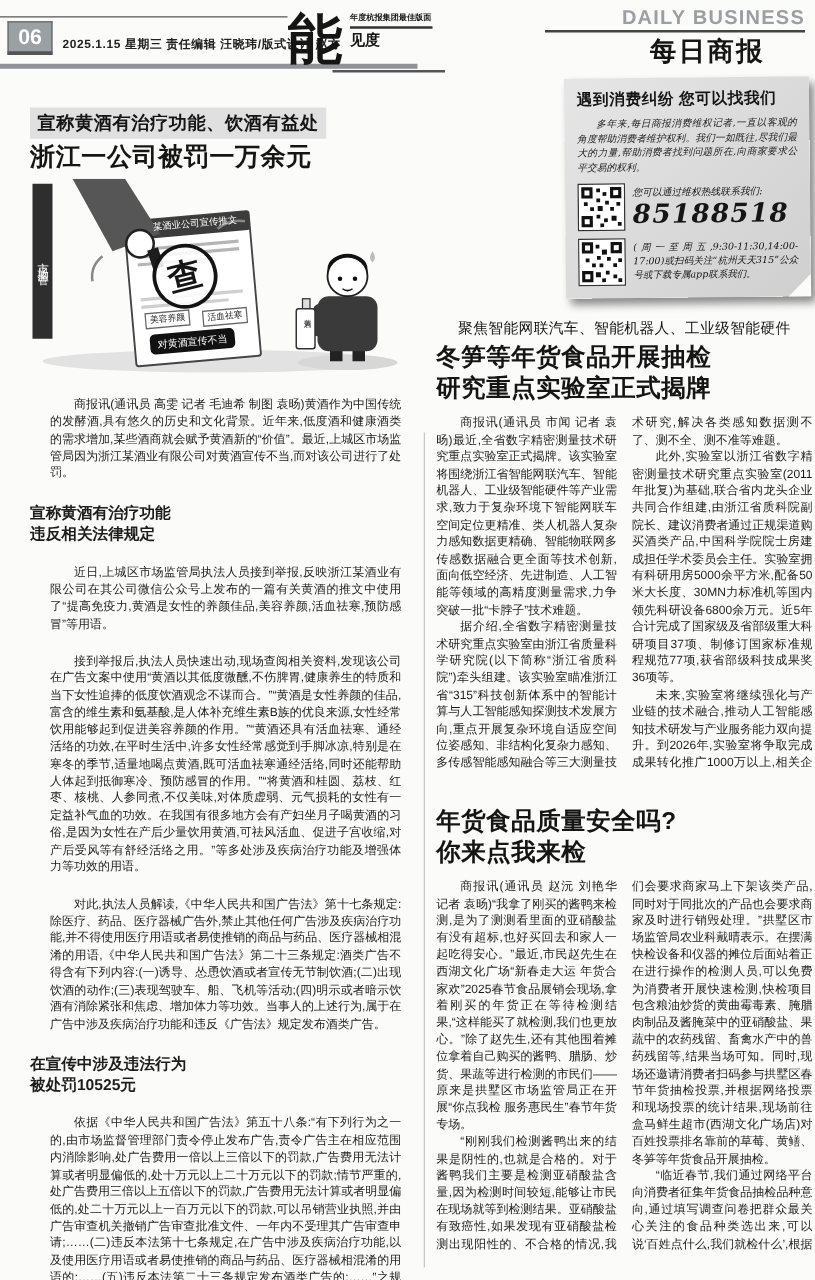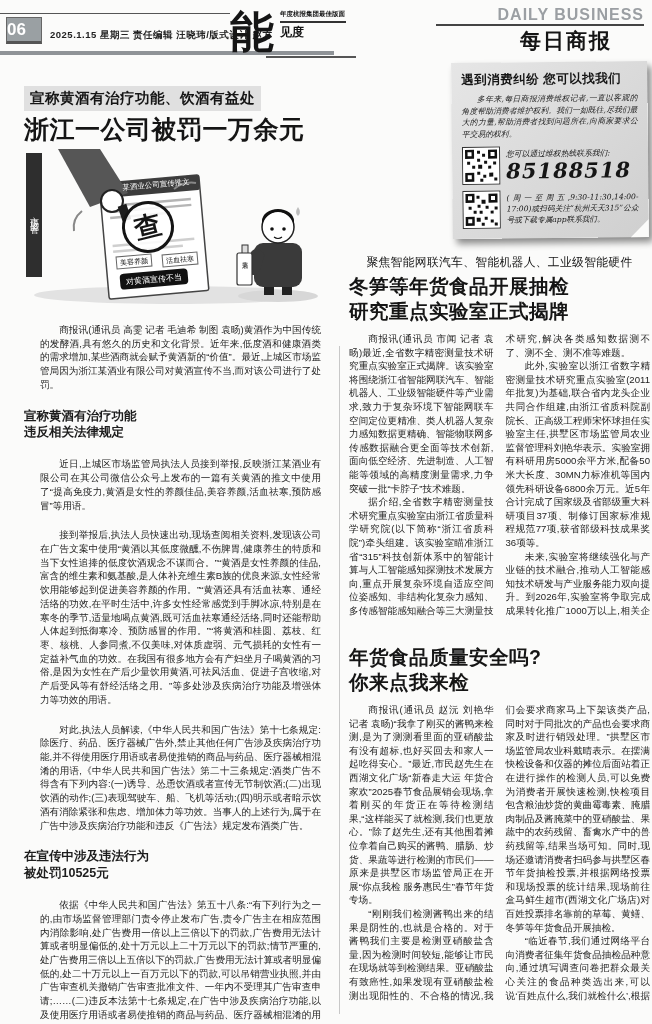--- a/index.html
+++ b/index.html
@@ -3,42 +3,42 @@
 <meta charset="utf-8">
 <style>
   html,body{margin:0;padding:0;background:#888;}
   .page{position:relative;width:652px;height:1024px;margin:0 auto;background:#fbfbfa;
         font-family:"Liberation Sans","DejaVu Sans",sans-serif;color:#151515;overflow:hidden;}
 
   
   .hdr{position:absolute;top:0;left:0;width:652px;height:60px;}
   .hdr-topline{position:absolute;top:13px;left:0;width:230px;height:1px;background:#555;}
   .pageno{position:absolute;top:17px;left:6px;width:34px;height:23px;background:#9aa0a3;
-          color:#fff;font-weight:bold;font-size:17px;text-align:left;line-height:23px;
+          color:#fff;font-weight:bold;font-size:17px;text-align:center;line-height:23px;
           border:1px solid #666;border-bottom:3px solid #555;}
   .dateline{position:absolute;top:29px;left:50px;font-size:9.5px;font-weight:bold;letter-spacing:.5px;color:#222;}
   .hdr-heavy{position:absolute;top:51px;left:0;width:334px;height:4px;background:#8f9397;}
   .logo{position:absolute;top:6px;left:230px;width:120px;height:54px;}
   .logo-char{position:absolute;left:0;top:2px;font-size:44px;font-weight:900;line-height:48px;
              font-family:"DejaVu Serif",serif;}
   .logo-note{position:absolute;left:50px;top:4px;font-size:6.5px;font-weight:bold;white-space:nowrap;}
   .logo-rule{position:absolute;left:50px;top:15px;width:66px;height:2px;background:#333;}
   .logo-sub{position:absolute;left:50px;top:18px;font-size:12px;font-weight:900;}
   .logo-rule2{position:absolute;left:36px;top:50px;width:90px;height:2px;background:#555;}
   .brand-en{position:absolute;top:6px;right:8px;font-size:16px;font-weight:bold;color:#9b9fa3;letter-spacing:1px;
             font-family:"Liberation Sans",sans-serif;}
   .brand-rule{position:absolute;top:24px;right:8px;width:208px;height:2px;background:#444;}
   .brand-cn{position:absolute;top:27px;right:40px;font-size:21px;font-weight:900;letter-spacing:2px;
             font-family:"DejaVu Serif",serif;}
 
   
   .left-col{position:absolute;left:24px;top:86px;width:313px;}
   .kicker1{display:inline-block;background:#e0e0e0;font-size:14.5px;font-weight:700;
            padding:3px 6px;letter-spacing:.5px;}
-  .head1{font-size:25px;font-weight:900;line-height:1.12;margin:4px 0 6px;letter-spacing:.5px;}
+  .head1{font-size:20px;font-weight:900;line-height:1.12;margin:4px 0 6px;letter-spacing:.5px;}
   .body-txt{font-size:9.6px;line-height:1.43;text-align:justify;color:#1d1d1d;}
   .body-txt p{margin:16px;text-indent:2em;}
   .subhead{font-size:12.5px;font-weight:bold;line-height:1.35;margin:7px 0 3px;}
   .vert-div{position:absolute;left:339px;top:346px;width:1px;height:668px;background:#c8c8c8;}
 
   
   .cartoon{position:relative;width:313px;height:158px;margin:2px 0 8px;}
   .cartoon svg{position:absolute;left:0;top:0;}
   .c-strip{position:absolute;left:2px;top:4px;width:16px;height:124px;background:#2e2e2e;color:#fff;
            writing-mode:vertical-rl;text-orientation:upright;font-size:9px;letter-spacing:3px;
@@ -238,21 +238,21 @@
 
   <div class="ra1">
     <div class="kicker2">聚焦智能网联汽车、智能机器人、工业级智能硬件</div>
     <div class="head2">
       <div>冬笋等年货食品开展抽检</div>
       <div>研究重点实验室正式揭牌</div>
     </div>
     <div class="ra-body">
       <p>商报讯(通讯员 市闻 记者 袁旸)最近,全省数字精密测量技术研究重点实验室正式揭牌。该实验室将围绕浙江省智能网联汽车、智能机器人、工业级智能硬件等产业需求,致力于复杂环境下智能网联车空间定位更精准、类人机器人复杂力感知数据更精确、智能物联网多传感数据融合更全面等技术创新,面向低空经济、先进制造、人工智能等领域的高精度测量需求,力争突破一批“卡脖子”技术难题。</p>
       <p>据介绍,全省数字精密测量技术研究重点实验室由浙江省质量科学研究院(以下简称“浙江省质科院”)牵头组建。该实验室瞄准浙江省“315”科技创新体系中的智能计算与人工智能感知探测技术发展方向,重点开展复杂环境自适应空间位姿感知、非结构化复杂力感知、多传感智能感知融合等三大测量技术研究,解决各类感知数据测不了、测不全、测不准等难题。</p>
-      <p>此外,实验室以浙江省数字精密测量技术研究重点实验室(2011年批复)为基础,联合省内龙头企业共同合作组建,由浙江省质科院副院长、正高级工程师宋怀球担任实验室主任,拱墅区市场监管局农业监督管理科刘艳华表示。实验室拥有科研用房5000余平方米,配备50米大长度、30MN力标准机等国内领先科研设备6800余万元。近5年合计完成了国家级及省部级重大科研项目37项、制修订国家标准规程规范77项,获省部级科技成果奖36项等。</p>
+      <p>此外,实验室以浙江省数字精密测量技术研究重点实验室(2011年批复)为基础,联合省内龙头企业共同合作组建,由浙江省质科院副院长、建议消费者通过正规渠道购买酒类产品,中国科学院院士房建成担任学术委员会主任。实验室拥有科研用房5000余平方米,配备50米大长度、30MN力标准机等国内领先科研设备6800余万元。近5年合计完成了国家级及省部级重大科研项目37项、制修订国家标准规程规范77项,获省部级科技成果奖36项等。</p>
       <p>未来,实验室将继续强化与产业链的技术融合,推动人工智能感知技术研发与产业服务能力双向提升。到2026年,实验室将争取完成成果转化推广1000万以上,相关企业实现年产值2.5亿元以上,助力打造先进制造业领域科研高地,着力解决人工智能领域前沿技术难题,支撑产业高质量发展。</p>
     </div>
   </div>
 
   <div class="ra2">
     <div class="head2">
       <div>年货食品质量安全吗?</div>
       <div>你来点我来检</div>
     </div>
     <div class="ra-body">

